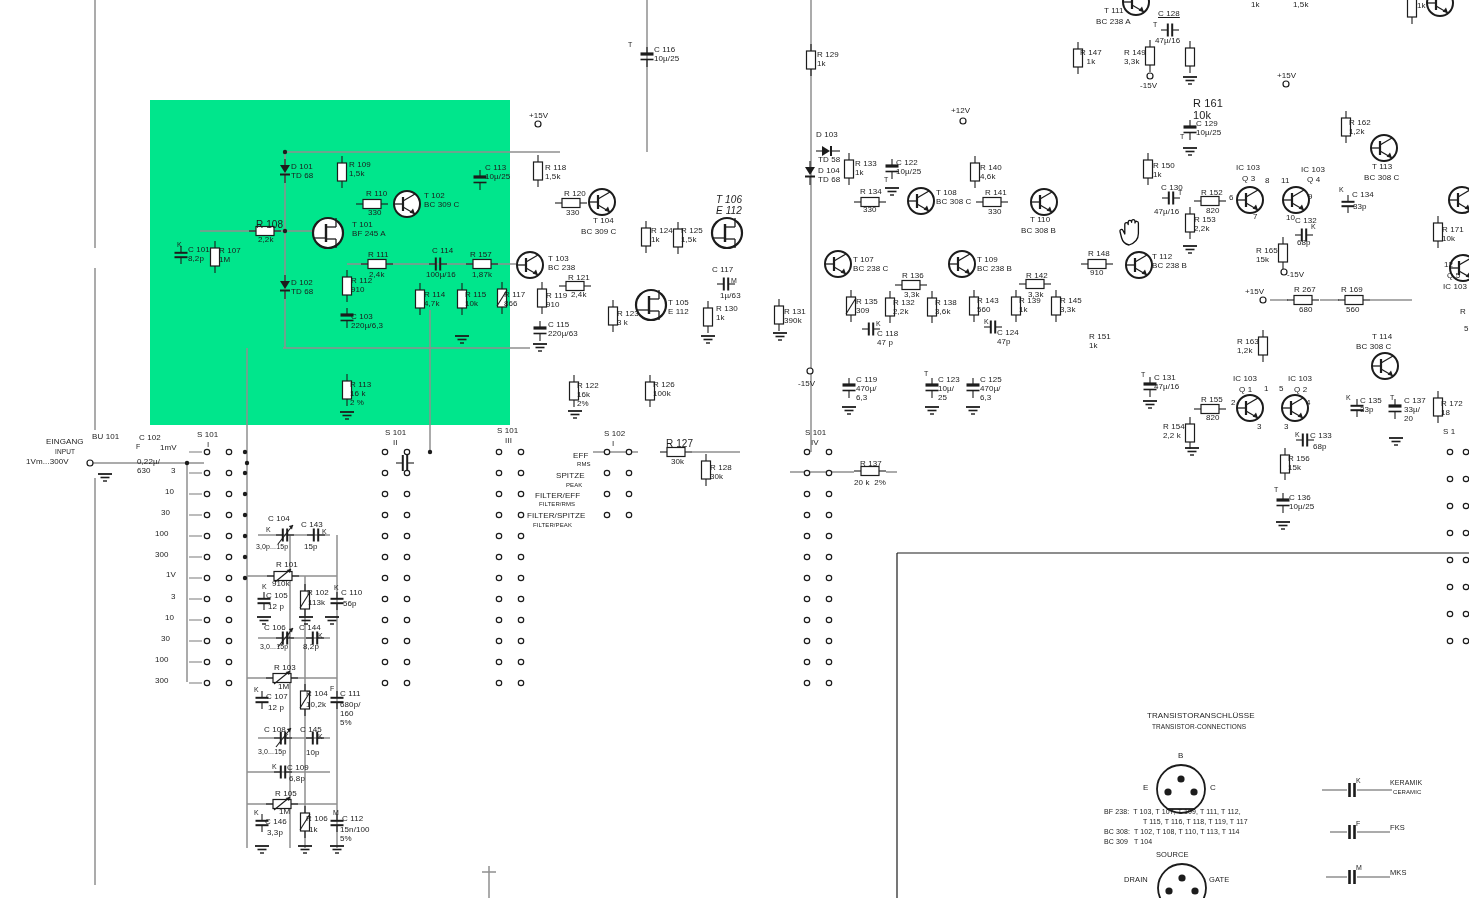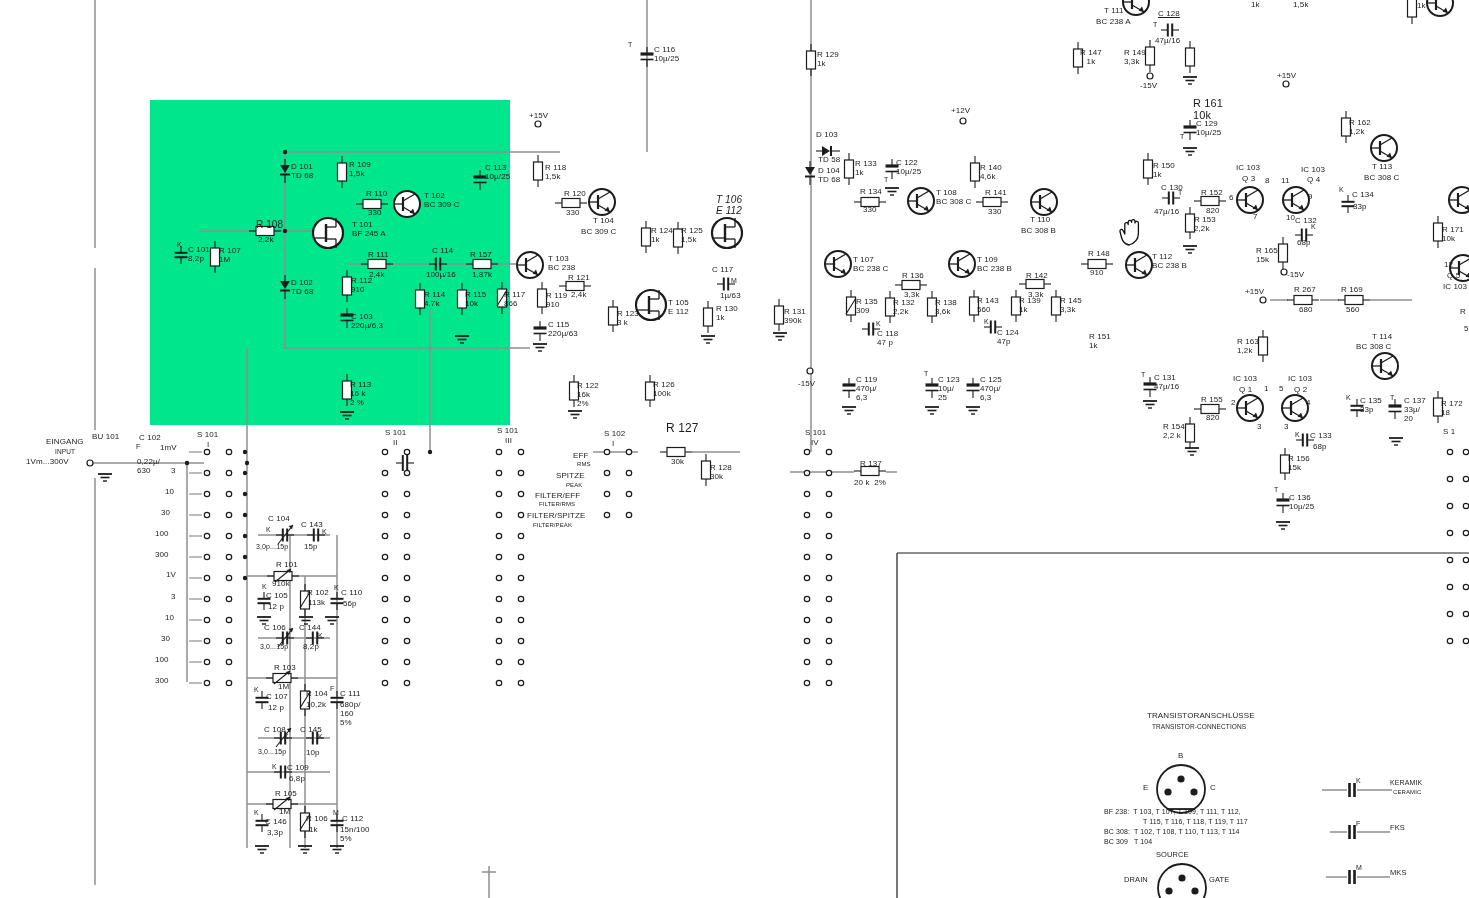--- a/index.html
+++ b/index.html
@@ -956,21 +956,21 @@
       <div class="lbl" style="left: 653px; top: 381px; font-size: 8px;">R 126
 100k</div>
       <div class="lbl" style="left: 573px; top: 452px; font-size: 8px;">EFF</div>
       <div class="lbl" style="left: 577px; top: 461px; font-size: 6px;">RMS</div>
       <div class="lbl" style="left: 556px; top: 472px; font-size: 8px;">SPITZE</div>
       <div class="lbl" style="left: 566px; top: 482px; font-size: 6px;">PEAK</div>
       <div class="lbl" style="left: 535px; top: 492px; font-size: 8px;">FILTER/EFF</div>
       <div class="lbl" style="left: 539px; top: 501px; font-size: 6px;">FILTER/RMS</div>
       <div class="lbl" style="left: 527px; top: 512px; font-size: 8px;">FILTER/SPITZE</div>
       <div class="lbl" style="left: 533px; top: 522px; font-size: 6px;">FILTER/PEAK</div>
-      <div class="lbl" style="left: 666px; top: 422px; font-size: 12px;">R 127</div>
+      <div class="lbl" style="left: 666px; top: 438px; font-size: 10px;">R 127</div>
       <div class="lbl" style="left: 671px; top: 458px; font-size: 8px;">30k</div>
       <div class="lbl" style="left: 710px; top: 464px; font-size: 8px;">R 128
 30k</div>
       <div class="lbl" style="left: 860px; top: 460px; font-size: 8px;">R 137</div>
       <div class="lbl" style="left: 854px; top: 479px; font-size: 8px;">20 k  2%</div>
       <div class="lbl" style="left: 716px; top: 194px; font-size: 10px; font-style: italic;">T 106
 E 112</div>
       <div class="lbl" style="left: 712px; top: 266px; font-size: 8px;">C 117</div>
       <div class="lbl" style="left: 731px; top: 277px; font-size: 7px;">M</div>
       <div class="lbl" style="left: 704px; top: 292px; font-size: 8px; margin-left: 16px;">1µ/63</div>

